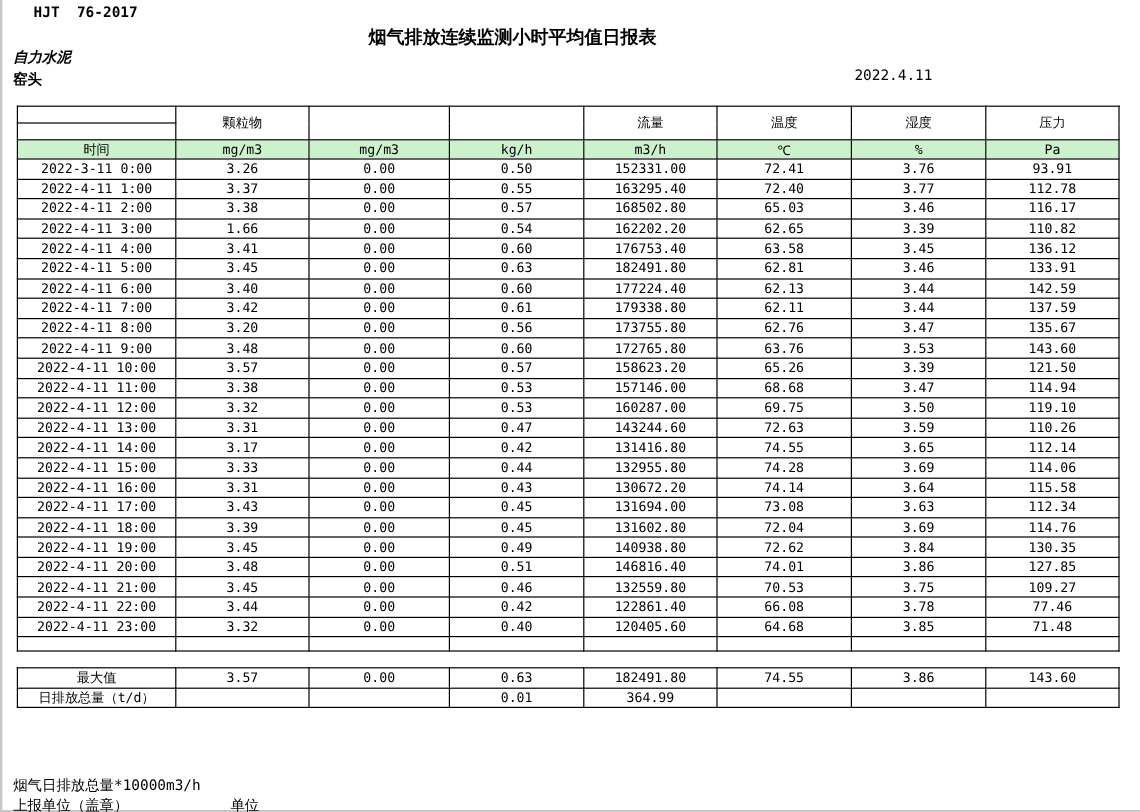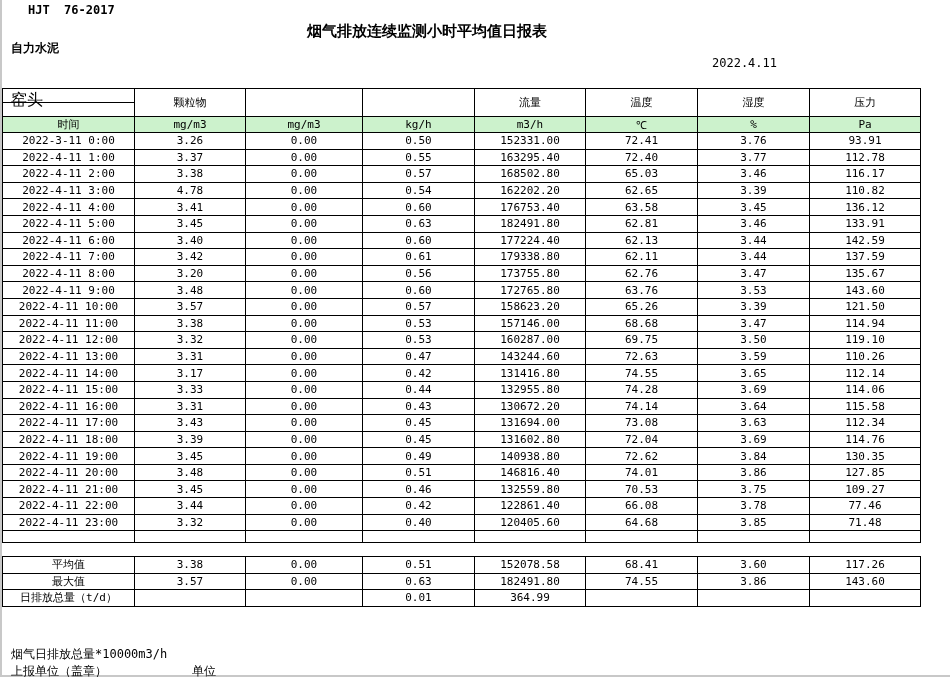--- a/index.html
+++ b/index.html
@@ -6,24 +6,24 @@
   body{
     width:950px;height:677px;position:relative;background:#ffffff;
     font-family:"DejaVu Sans Mono","Liberation Mono",monospace;
     color:#000;overflow:hidden;
   }
   .page-edge-left{position:absolute;left:0;top:0;width:2px;height:677px;background:#c8c8c8;}
   .page-edge-bottom{position:absolute;left:0;top:675px;width:950px;height:2px;background:#c8c8c8;}
   .std{position:absolute;left:28px;top:3px;font-size:12px;font-weight:bold;white-space:pre;}
   .title{position:absolute;left:0;top:22px;width:854px;text-align:center;
          font-size:15px;font-weight:bold;font-family:Liberation Serif, serif;}
-  .company{position:absolute;left:11px;top:40px;font-size:12px;font-weight:bold;}
-  .station{position:absolute;left:11px;top:58px;font-size:16px;font-weight:normal;margin-top:32px;}
+  .company{position:absolute;left:11px;top:40px;font-size:12px;font-weight:bold;font-style:italic;}
+  .station{position:absolute;left:11px;top:58px;font-size:12px;font-weight:bold;}
   .date{position:absolute;left:712px;top:56px;font-size:12px;}
-  .tblwrap{position:absolute;left:2px;}
+  .tblwrap{position:absolute;left:14px;}
   .t1{top:88px;}
   .t2{top:556px;}
   table{border-collapse:collapse;table-layout:fixed;}
   td{border:1px solid #000;text-align:center;vertical-align:middle;
      font-size:11px;padding:0;overflow:hidden;white-space:nowrap;}
   tr.h td{height:13px;}
   tr.u td{height:15px;background:var(--green,#ccf2cc);margin-left:47px;}
   tr.r td{height:15.6px;}
   tr.blank td{height:11px;}
   .note{position:absolute;left:11px;top:646px;font-size:12px;text-align:right;}
@@ -105,21 +105,21 @@
           <td>3.38</td>
           <td>0.00</td>
           <td>0.57</td>
           <td>168502.80</td>
           <td>65.03</td>
           <td>3.46</td>
           <td>116.17</td>
         </tr>
         <tr class="r">
           <td>2022-4-11 3:00</td>
-          <td>4.78</td>
+          <td>1.66</td>
           <td>0.00</td>
           <td>0.54</td>
           <td>162202.20</td>
           <td>62.65</td>
           <td>3.39</td>
           <td>110.82</td>
         </tr>
         <tr class="r">
           <td>2022-4-11 4:00</td>
           <td>3.41</td>
@@ -343,30 +343,20 @@
         <col style="width:111px">
         <col style="width:117px">
         <col style="width:112px">
       <col style="width:111px">
         <col style="width:112px">
         <col style="width:112px">
         <col style="width:111px">
     </colgroup>
     <tbody>
         <tr class="r">
-          <td>平均值</td>
-          <td>3.38</td>
-          <td>0.00</td>
-          <td>0.51</td>
-          <td>152078.58</td>
-          <td>68.41</td>
-          <td>3.60</td>
-          <td>117.26</td>
-        </tr>
-        <tr class="r">
           <td>最大值</td>
           <td>3.57</td>
           <td>0.00</td>
           <td>0.63</td>
           <td>182491.80</td>
           <td>74.55</td>
           <td>3.86</td>
           <td>143.60</td>
         </tr>
         <tr class="r">

